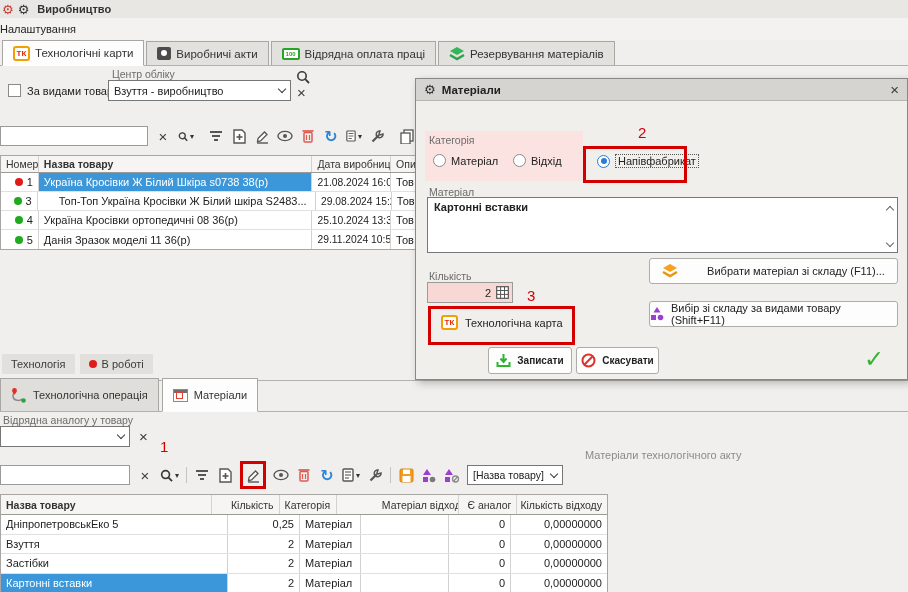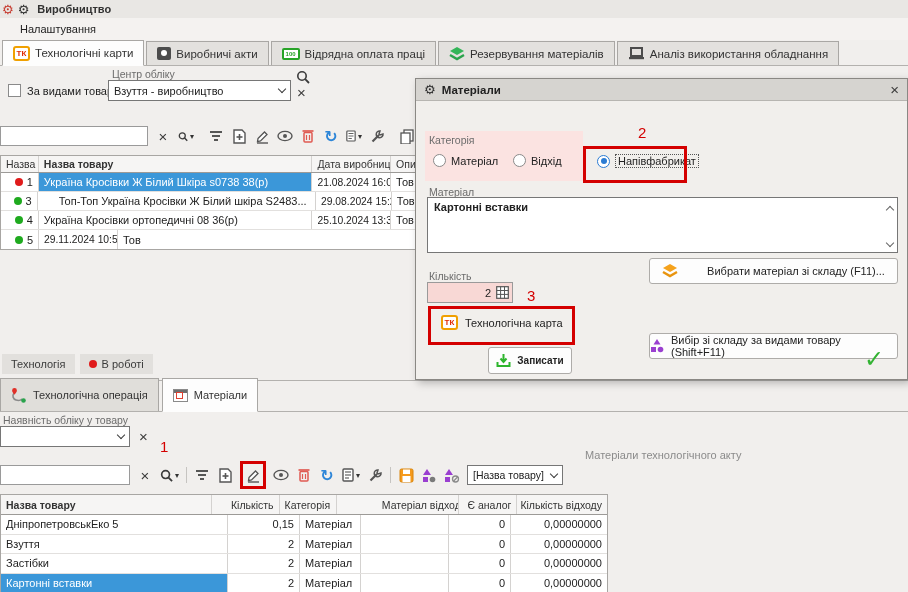--- a/index.html
+++ b/index.html
@@ -5,21 +5,21 @@
   * { margin:0; padding:0; box-sizing:border-box; }
   html,body { width:908px; height:592px; }
   body { font-family:"Liberation Sans","DejaVu Sans",sans-serif; font-size:11px; color:#222;
          background:#f1efed; position:relative; overflow:hidden; }
   .abs { position:absolute; }
 
   
   .titlebar { left:0; top:0; width:908px; height:18px; background:#e9e7e4; display:flex; align-items:center; gap:4px; padding-left:2px; }
   .titlebar .gear { font-size:13px; line-height:1; }
   .title-text { font-weight:bold; font-size:11px; color:#333; margin-left:4px; }
-  .menubar { left:0; top:18px; width:908px; height:22px; background:#f4f2f0; display:flex; align-items:center; padding-left:20px; }
+  .menubar { left:0; top:18px; width:908px; height:22px; background:#f4f2f0; display:flex; align-items:center; padding-left:0; }
 
   .tabstrip { left:0; top:40px; width:908px; height:26px; border-bottom:1px solid #b3b1ae; display:flex; align-items:flex-end; padding-left:2px; }
   .mtab { height:24px; display:flex; align-items:center; gap:5px; padding:0 10px; background:#e3e1de;
           border:1px solid #a9a7a4; border-bottom:none; margin-right:2px; font-size:11.5px; color:#333; }
   .mtab.active { background:#fdfdfd; height:26px; margin-bottom:-1px; border-bottom:1px solid #fdfdfd; font-weight:400; }
 
   .tk-badge { width:17px; height:15px; border:2px solid #f0a000; border-radius:3px; background:#fff;
               color:#e02800; font-weight:bold; font-size:8px; display:flex; align-items:center; justify-content:center; }
   .darkdoc { width:14px; height:13px; background:#4c4c4c; border-radius:2px; position:relative; }
   .darkdoc::after { content:""; position:absolute; left:4px; top:3px; width:6px; height:6px; border-radius:50%; background:#fff; }
@@ -111,29 +111,20 @@
   </div>
   <div class="mtab">
     <span>
       <svg width="16" height="14" viewBox="0 0 16 14">
           <path d="M8 0 L15 4 L8 8 L1 4 Z" fill="#33b558"></path>
           <path d="M1 8 L8 12 L15 8" fill="none" stroke="#2aa34c" stroke-width="2.4"></path>
         </svg>
     </span>
     <span>Резервування матеріалів</span>
   </div>
-  <div class="mtab">
-    <span>
-      <svg width="17" height="13" viewBox="0 0 17 13">
-          <rect x="3" y="1" width="11" height="8" fill="none" stroke="#4c4c4c" stroke-width="2"></rect>
-          <rect x="1" y="10" width="15" height="2.2" fill="#4c4c4c"></rect>
-        </svg>
-    </span>
-    <span>Аналіз використання обладнання</span>
-  </div>
 </div>
 
 <div class="abs" style="left:8px; top:84px; display:flex; align-items:center; gap:6px;">
   <span style="width:13px;height:13px;border:1px solid #8a8a8a;background:#fff;display:inline-block;"></span>
   <span>За видами товару</span>
 </div>
 <div class="abs smalllabel" style="left:112px; top:68px;">Центр обліку</div>
 <div class="abs combo" style="left:108px; top:80px; width:183px;">
   <span class="val">Взуття - виробництво</span>
   <span class="chev"></span>
@@ -213,21 +204,21 @@
         <rect x="4" y="1" width="9" height="11" fill="#fff" stroke="#555" stroke-width="1.3"></rect>
         <rect x="1" y="4" width="9" height="11" fill="#fff" stroke="#555" stroke-width="1.3"></rect>
       </svg>
   </span>
   <span class="tbi" style="color:#d33a2a;font-size:15px;">⚙</span>
   <span class="tbi darkdoc"></span>
 </div>
 
 <div class="abs grid" style="left:0; top:155px; width:418px;">
   <div class="gr-header">
-    <div class="gcell" style="width:38px;">Назва</div>
+    <div class="gcell" style="width:38px;">Номер</div>
     <div class="gcell b" style="width:275px;">Назва товару</div>
     <div class="gcell" style="width:79px;">Дата виробництва</div>
     <div class="gcell" style="width:26px;border-right:none;">Опи</div>
   </div>
   <div class="gr-row" style="height:19px;">
     <div class="gcell r" style="width:38px;gap:4px;">
         <span class="dot" style="background:#e01b1b;"></span>
         <span>1</span>
       </div>
     <div class="gcell selcell" style="width:275px;">Україна Кросівки Ж Білий Шкіра s0738 38(р)</div>
@@ -250,20 +241,21 @@
       </div>
     <div class="gcell" style="width:275px;">Україна Кросівки ортопедичні 08 36(р)</div>
     <div class="gcell" style="width:79px;font-size:10.3px;">25.10.2024 13:30:15</div>
     <div class="gcell" style="width:26px;border-right:none;">Тов</div>
   </div>
   <div class="gr-row" style="height:19px;border-bottom:none;">
     <div class="gcell r" style="width:38px;gap:4px;">
         <span class="dot" style="background:#1faa1f;"></span>
         <span>5</span>
       </div>
+    <div class="gcell" style="width:275px;">Данія Зразок моделі 11 36(р)</div>
     <div class="gcell" style="width:79px;font-size:10.3px;">29.11.2024 10:51:19</div>
     <div class="gcell" style="width:26px;border-right:none;">Тов</div>
   </div>
 </div>
 
 <div class="abs" style="left:2px; top:354px; display:flex; gap:5px;">
   <div class="chip">
       <span>Технологія</span>
     </div>
   <div class="chip">
@@ -284,21 +276,21 @@
         </svg>
     </span>
     <span>Технологічна операція</span>
   </div>
   <div class="btab active">
     <span class="winicon"></span>
     <span>Матеріали</span>
   </div>
 </div>
 
-<div class="abs smalllabel" style="left:3px; top:414px;">Наявність обліку у товару</div>
+<div class="abs smalllabel" style="left:3px; top:414px;">Відрядна аналогу у товару</div>
 <div class="abs combo" style="left:0; top:426px; width:130px;">
   <span class="val"></span>
   <span class="chev"></span>
 </div>
 <div class="abs xmark" style="left:139px; top:429px;">×</div>
 
 <div class="abs caption" style="left:585px; top:449px;">Матеріали технологічного акту</div>
 
 <div class="abs toolbar" style="left:0; top:461px; width:620px;">
   <input class="search-input" style="width: 130px;">
@@ -396,21 +388,21 @@
   <div class="gr-header" style="height:20px;">
     <div class="gcell b" style="width:227px;">Назва товару</div>
     <div class="gcell r" style="width:72px;">Кількість</div>
     <div class="gcell" style="width:61px;">Категорія</div>
     <div class="gcell" style="width:88px;margin-left:40px;">Матеріал відходу</div>
     <div class="gcell r" style="width:62px;">Є аналог</div>
     <div class="gcell r" style="width:96px;border-right:none;">Кількість відходу</div>
   </div>
   <div class="gr-row" style="height:19.5px;">
     <div class="gcell" style="width:227px;">ДніпропетровськЕко 5</div>
-    <div class="gcell r" style="width:72px;">0,15</div>
+    <div class="gcell r" style="width:72px;">0,25</div>
     <div class="gcell" style="width:61px;">Матеріал</div>
     <div class="gcell" style="width:88px;"></div>
     <div class="gcell r" style="width:62px;">0</div>
     <div class="gcell r" style="width:96px;border-right:none;">0,00000000</div>
   </div>
   <div class="gr-row" style="height:19.5px;">
     <div class="gcell" style="width:227px;">Взуття</div>
     <div class="gcell r" style="width:72px;">2</div>
     <div class="gcell" style="width:61px;">Матеріал</div>
     <div class="gcell" style="width:88px;"></div>
@@ -490,40 +482,49 @@
 
   <div class="dlg-btn" style="top:179px;gap:29px;">
     <span>
       <svg width="16" height="14" viewBox="0 0 16 14">
           <path d="M8 0 L15 4 L8 8 L1 4 Z" fill="#f5a21c"></path>
           <path d="M1 8 L8 12 L15 8" fill="none" stroke="#e8940e" stroke-width="2.4"></path>
         </svg>
     </span>
     <span>Вибрати матеріал зі складу (F11)...</span>
   </div>
-  <div class="dlg-btn" style="top:254px;align-items:center;">
+  <div class="dlg-btn" style="top:222px;align-items:center;">
     <span>
       <svg width="14" height="14" viewBox="0 0 14 14">
           <path d="M7 0 L10.5 5.5 L3.5 5.5 Z" fill="#9a3fd0"></path>
           <rect x="1" y="8" width="5" height="5" fill="#9a3fd0"></rect>
           <circle cx="10.5" cy="10.5" r="2.8" fill="#9a3fd0"></circle>
         </svg>
     </span>
     <span>Вибір зі складу за видами товару (Shift+F11)</span>
   </div>
 
   <div class="action-btn" style="left:72px; top:268px; width:84px;">
     <span>
       <svg width="15" height="15" viewBox="0 0 15 15">
           <path d="M7.5 1 V8 M4.5 5.5 L7.5 9 L10.5 5.5" fill="none" stroke="#2db52d" stroke-width="2"></path>
           <path d="M1.5 9 V13 H13.5 V9" fill="none" stroke="#2db52d" stroke-width="2"></path>
         </svg>
     </span>
     <span>Записати</span>
   </div>
+  <div class="action-btn" style="left:160px; top:268px; width:83px;">
+    <span>
+      <svg width="15" height="15" viewBox="0 0 15 15">
+          <circle cx="7.5" cy="7.5" r="6" fill="none" stroke="#e03028" stroke-width="2"></circle>
+          <line x1="3.3" y1="11.7" x2="11.7" y2="3.3" stroke="#e03028" stroke-width="2"></line>
+        </svg>
+    </span>
+    <span>Скасувати</span>
+  </div>
 
   <span class="abs" style="left:448px; top:266px; color:#33b333; font-size:24px; font-weight:bold;">✓</span>
 </div>
 
 <div class="redbox" style="left:583px; top:146px; width:104px; height:37px;"></div>
 <div class="rednum" style="left:638px; top:124px;">2</div>
 
 <div class="redbox" style="left:428px; top:306px; width:147px; height:39px;"></div>
 <div class="rednum" style="left:527px; top:287px;">3</div>
 

